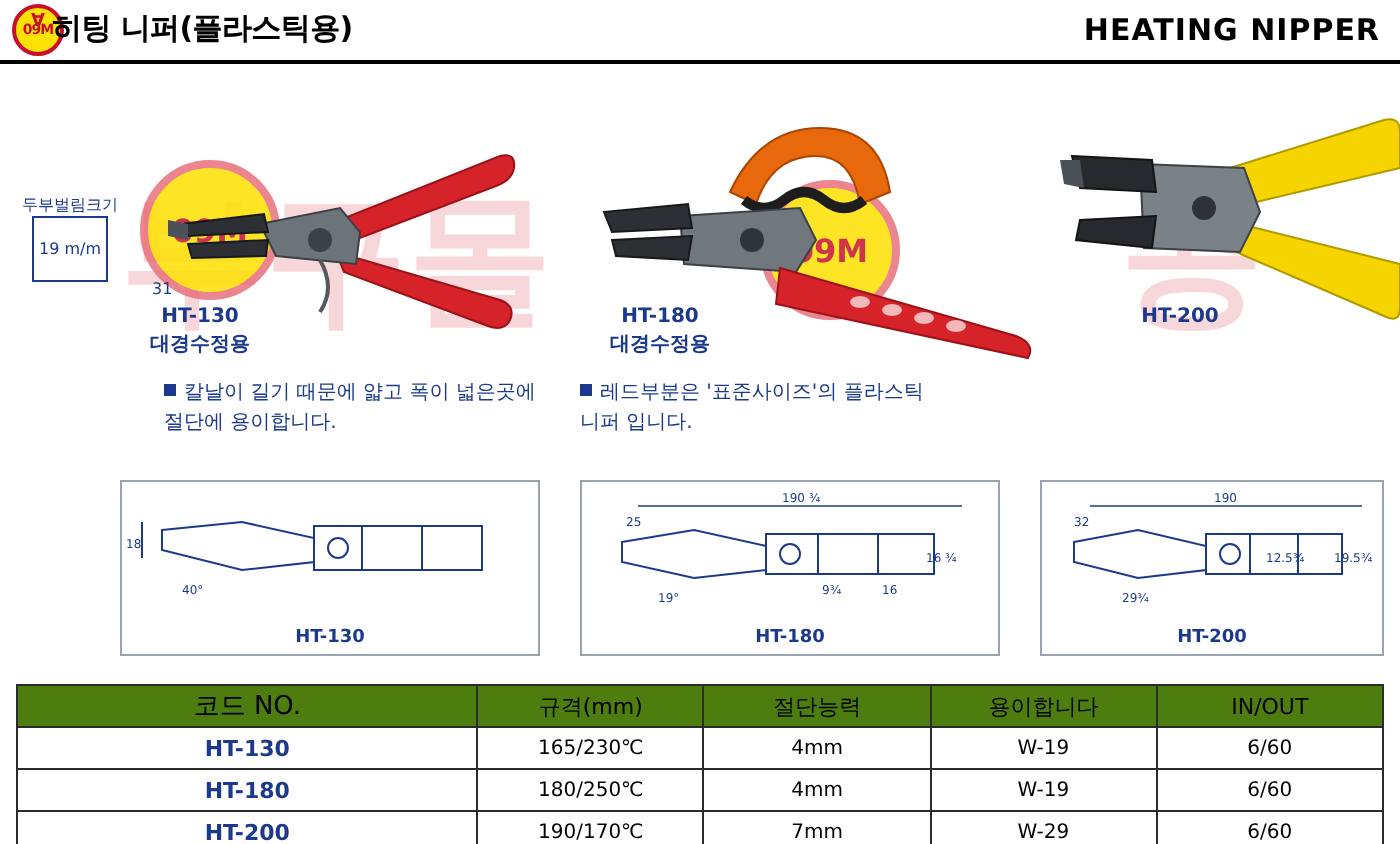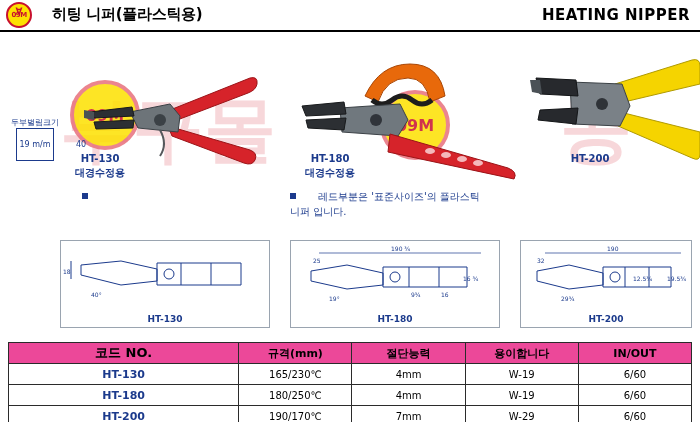--- a/index.html
+++ b/index.html
@@ -22,21 +22,21 @@
     display:flex;align-items:center;justify-content:center;
   }
   .logo .logo-text{
     font-size:7px;font-weight:bold;color:#c8102e;line-height:1;letter-spacing:-0.5px;
   }
   .logo .logo-v{
     position:absolute;top:3px;left:50%;transform:translateX(-50%);
     font-size:9px;color:#c8102e;font-weight:bold;line-height:1;
   }
   .title-kr{
-    position:absolute;left:52px;top:5px;
+    position:absolute;left:26px;top:5px;
     font-size:15px;font-weight:bold;letter-spacing:-0.3px;
   }
   .title-en{
     position:absolute;right:10px;top:6px;
     font-size:15px;font-weight:bold;letter-spacing:0.5px;
   }
 
   
   .watermark{
     position:absolute;left:0;top:34px;width:700px;height:150px;pointer-events:none;
@@ -68,21 +68,21 @@
     position:absolute;font-size:10px;color:#1b3a8c;line-height:1.45;
   }
   .bullet{display:inline-block;width:6px;height:6px;background:#1b3a8c;margin-right:4px;vertical-align:1px;}
 
   
   .tool{position:absolute;}
 
   
   .dim-box{
     position:absolute;left:2px;top:64px;width:66px;
-    font-size:8px;color:#1b3a8c;text-align:center;line-height:1.2;margin-top:20px;
+    font-size:8px;color:#1b3a8c;text-align:center;line-height:1.2;
   }
   .dim-val{
     border:1px solid #1b3a8c;padding:11px 2px;display:inline-block;background:#fff;
     font-size:8px;
   }
 
   
   .diagrams{position:absolute;left:0;top:240px;width:700px;height:95px;}
   .dbox{
     position:absolute;top:0;height:88px;border:1px solid #9aa4b0;background:#fff;
@@ -95,21 +95,21 @@
 
   
   table.spec{
     position:absolute;left:8px;top:342px;width:684px;border-collapse:collapse;
     font-size:10px;
   }
   table.spec th,table.spec td{
     border:1px solid #2b2b2b;text-align:center;height:20px;padding:0;
   }
   table.spec thead th{
-    background:#ec4899;font-weight:bold;font-size:11px;
+    background:#4d7c0f;font-weight:normal;font-size:11px;
   }
   table.spec thead th.code-col{font-size:13px;}
   table.spec td.code-cell{
     color:#1b3a8c;font-weight:bold;font-size:11px;
   }
   .col-code{width:230px;}
   .col-size{width:113px;}
   .col-cut{width:113px;}
   .col-apply{width:113px;}
   .col-inout{width:113px;}
@@ -151,28 +151,29 @@
     <path d="M34 62 L74 60 L73 68 L36 69 Z" fill="#2c2f33" stroke="#17191b" stroke-width="1"></path>
     <path d="M24 50 L34 52 L34 60 L24 58 Z" fill="#4b5156"></path>
 
     <path d="M100 70 q8 14 0 26" fill="none" stroke="#55585c" stroke-width="2"></path>
   </svg>
 
   <div class="dim-box">
     <div>두부벌림크기</div>
     <div class="dim-val">19 m/m</div>
   </div>
-  <div style="position:absolute;left:76px;top:106px;font-size:8px;color:#1b3a8c;">40</div>
+  <div style="position:absolute;left:76px;top:106px;font-size:8px;color:#1b3a8c;">31</div>
 
   <div class="prod-label" style="left:50px;top:118px;width:100px;">
     <span>HT-130</span><br>
     <span>대경수정용</span>
   </div>
   <div class="prod-desc" style="left:82px;top:156px;width:190px;">
-    <span class="bullet"></span>
+    <span class="bullet"></span><span style="white-space:pre-line;">칼날이 길기 때문에 얇고 폭이 넓은곳에
+절단에 용이합니다.</span>
   </div>
 
   <svg class="tool" style="left:280px;top:22px;" width="240" height="125" viewBox="0 0 240 125">
 
     <path d="M85 40 Q100 8 130 8 Q160 8 165 40 L150 46 Q146 22 128 22 Q106 22 98 46 Z" fill="#e8690b" stroke="#a94605" stroke-width="1"></path>
 
     <path d="M92 44 q10 8 20 0 q10 -8 20 0 q10 8 20 0" fill="none" stroke="#1d1d1d" stroke-width="5"></path>
 
     <path d="M60 52 L120 48 L128 64 L118 80 L62 76 Z" fill="#70787e" stroke="#3b4146" stroke-width="1"></path>
     <circle cx="96" cy="64" r="6" fill="#30343a"></circle>
@@ -187,21 +188,21 @@
       <ellipse cx="182" cy="103" rx="5" ry="3"></ellipse>
       <ellipse cx="198" cy="107" rx="5" ry="3"></ellipse>
     </g>
   </svg>
 
   <div class="prod-label" style="left:280px;top:118px;width:100px;">
     <span>HT-180</span><br>
     <span>대경수정용</span>
   </div>
   <div class="prod-desc" style="left:290px;top:156px;width:200px;">
-    <span class="bullet"></span><span style="white-space:pre-line;margin-left:18px;">레드부분은 '표준사이즈'의 플라스틱
+    <span class="bullet"></span><span style="white-space:pre-line;">레드부분은 '표준사이즈'의 플라스틱
 니퍼 입니다.</span>
   </div>
 
   <svg class="tool" style="left:520px;top:20px;" width="180" height="115" viewBox="0 0 180 115">
 
     <path d="M95 30 L172 6 Q180 4 180 12 L180 30 L104 48 Z" fill="#f5d400" stroke="#b09a00" stroke-width="1"></path>
     <path d="M100 58 L180 78 L180 100 Q180 108 172 104 L98 72 Z" fill="#f5d400" stroke="#b09a00" stroke-width="1"></path>
 
     <path d="M50 28 L102 30 L110 52 L100 72 L52 70 Z" fill="#7a8187" stroke="#3b4146" stroke-width="1"></path>
     <circle cx="82" cy="50" r="6" fill="#2f3338"></circle>

